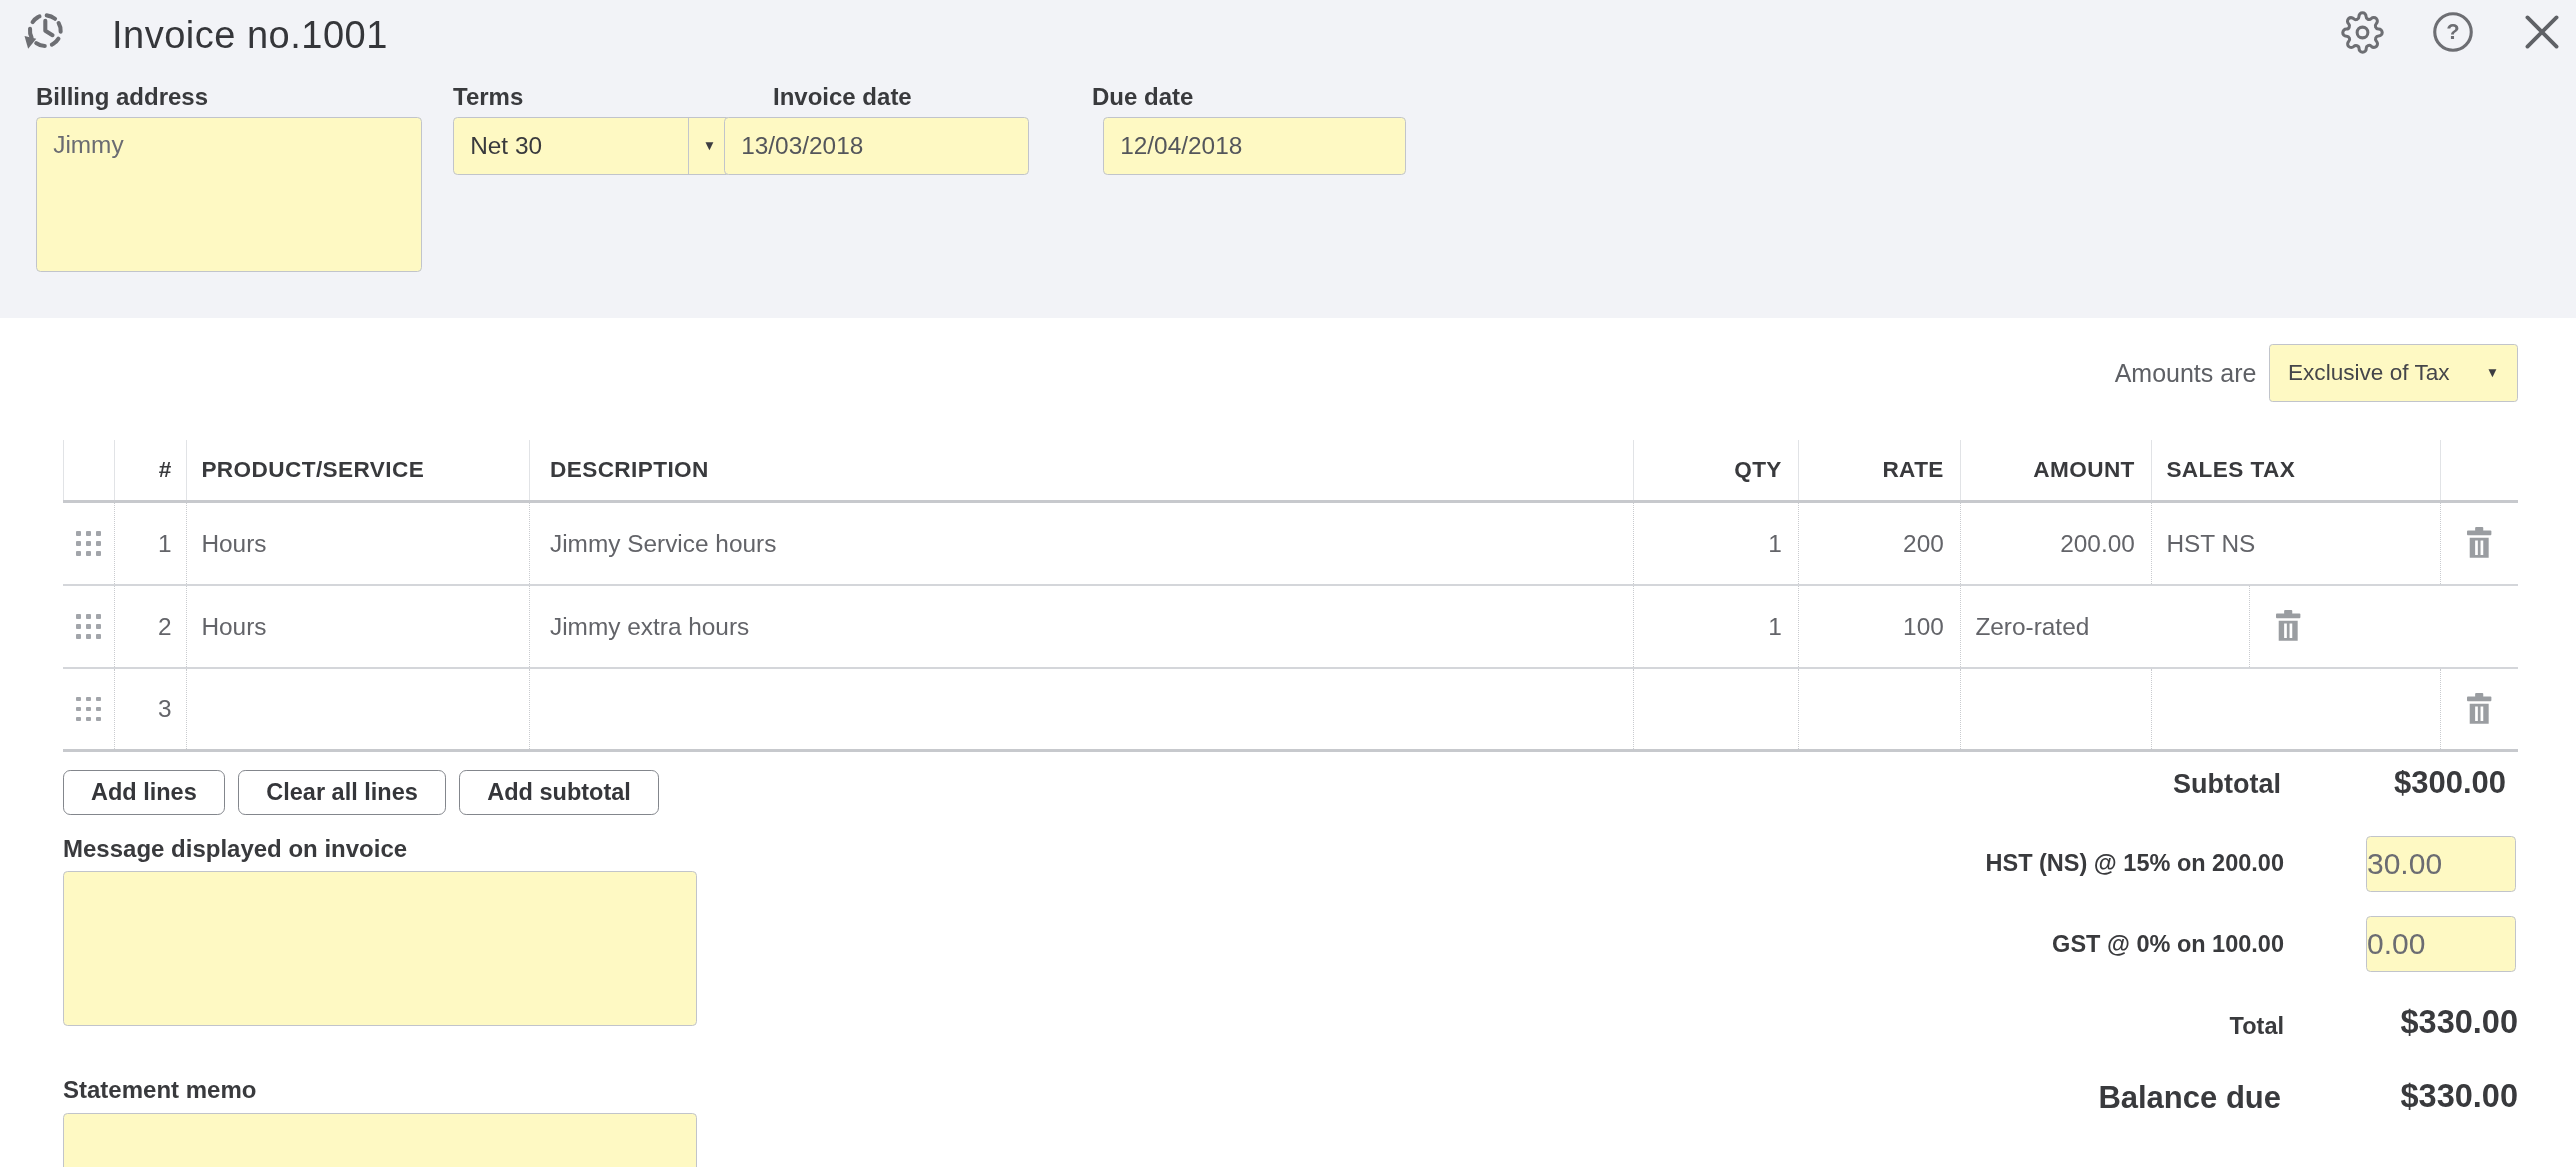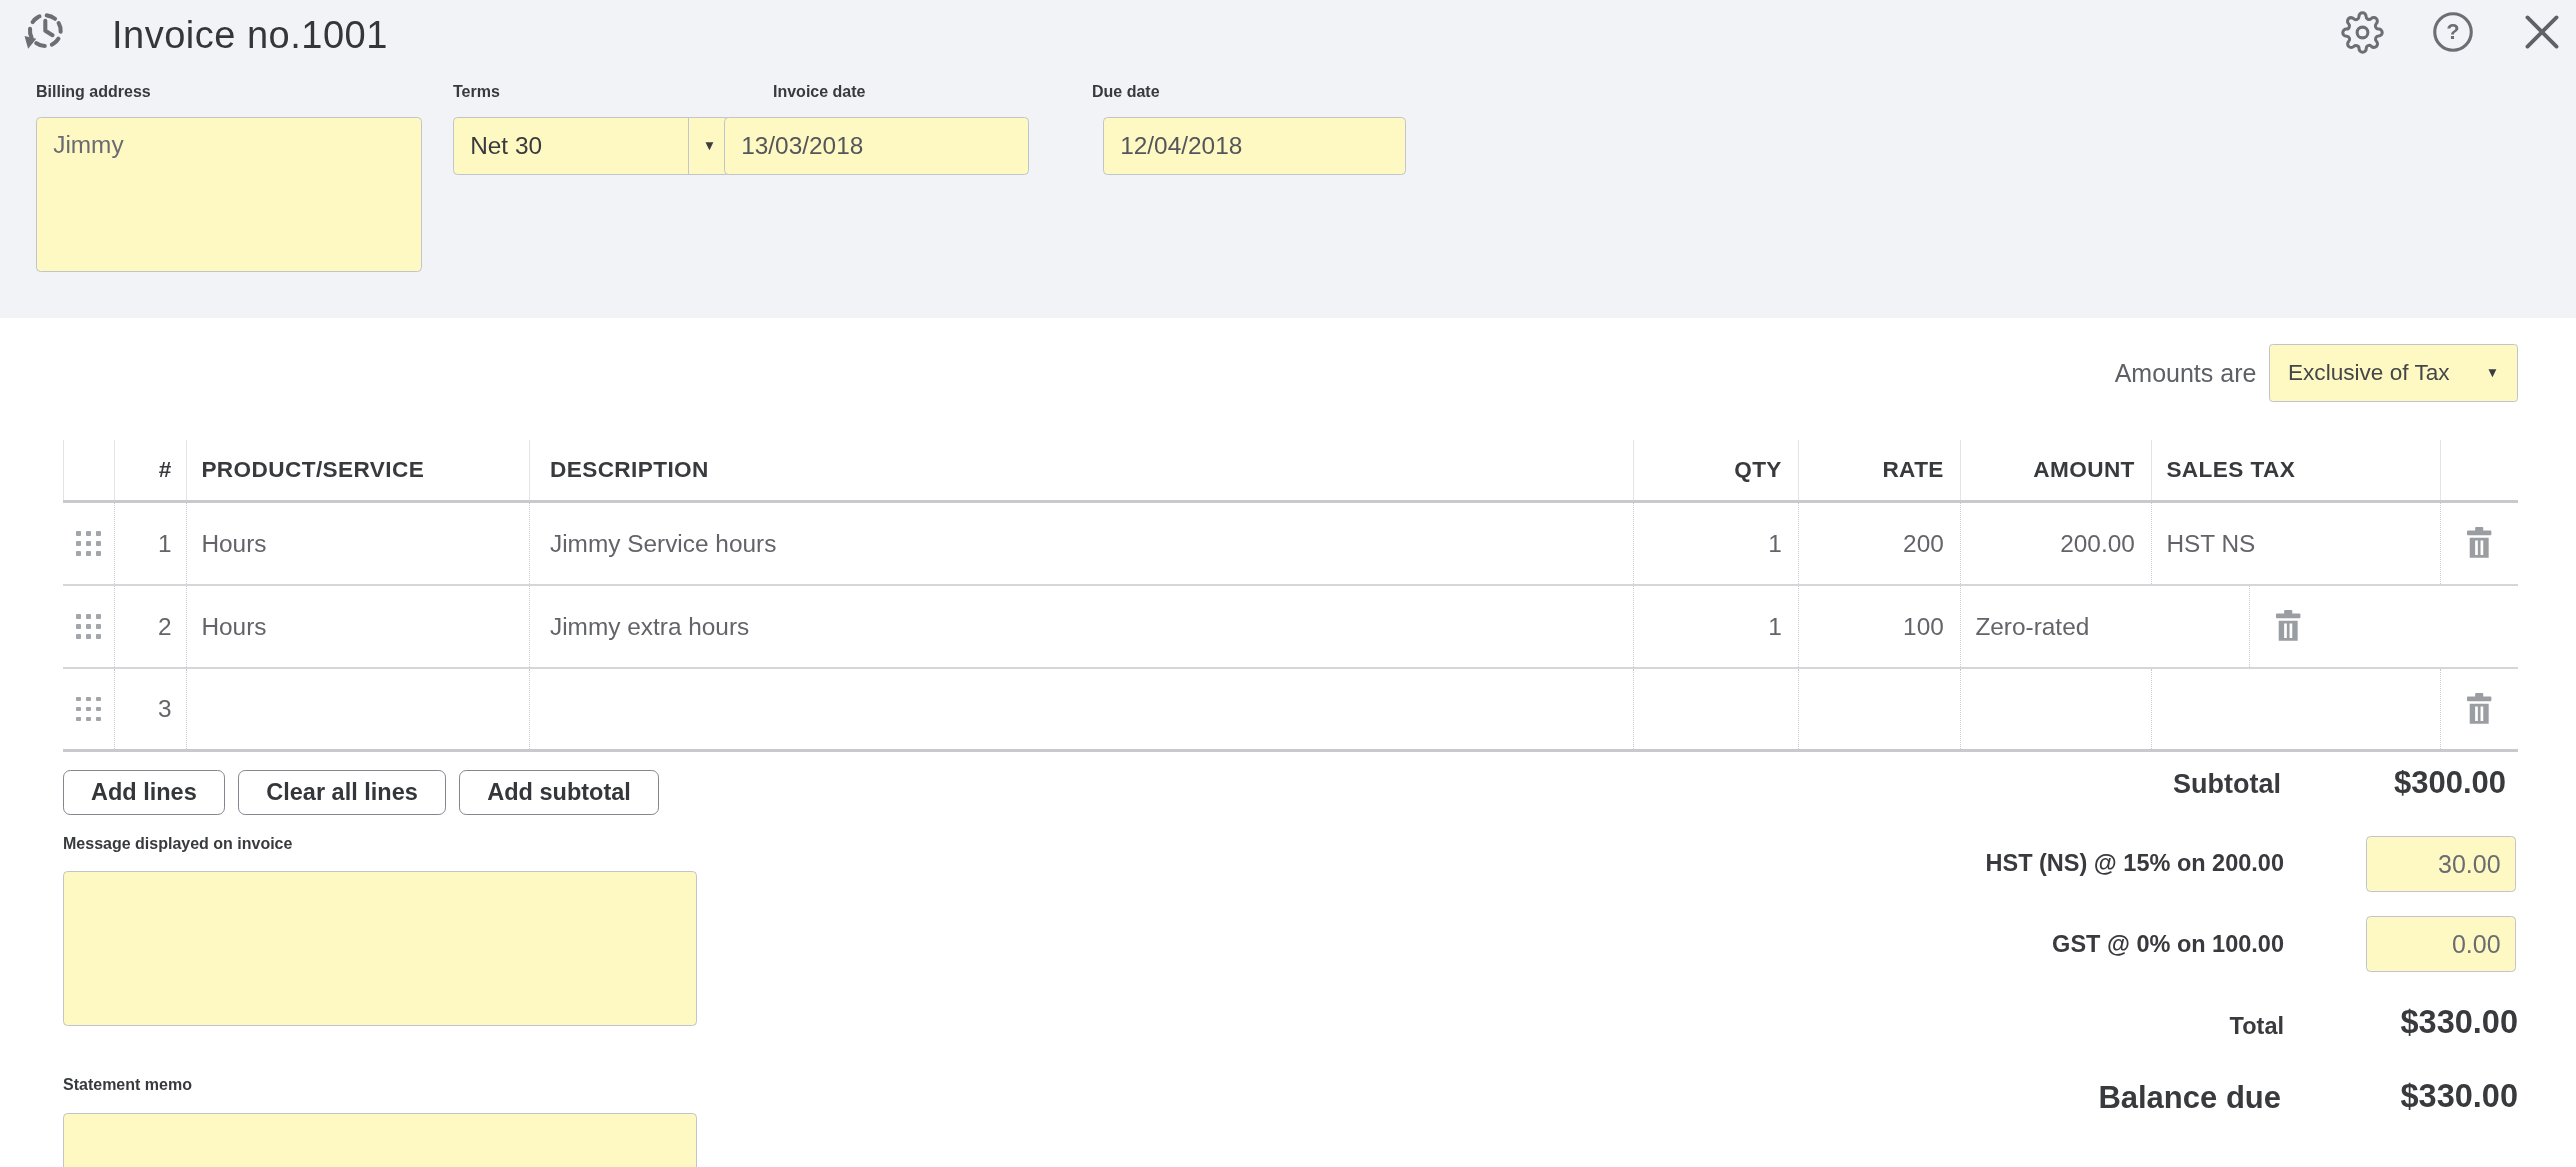--- a/index.html
+++ b/index.html
@@ -20,21 +20,21 @@
   .page-title {
     position: absolute; left: 112px; top: 14.4px;
     font-size: 38px; font-weight: 500; color: #35363a; letter-spacing: 0.5px;
   }
   .top-icons {
     position: absolute; top: 10.8px; right: 14.4px;
     display: flex; align-items: center; gap: 48px;
   }
   .icon-btn { background: none; border: none; cursor: pointer; display: flex; align-items: center; justify-content: center; }
 
-  .field-label { position: absolute; font-size: 16px; font-weight: 700; color: #393a3d; }
+  .field-label { position: absolute; font-size: 24px; font-weight: 700; color: #393a3d; }
   .box {
     background: #fef9c3; border: 1.8px solid #c1c4cb; border-radius: 4.5px;
   }
   .billing-textarea {
     position: absolute; left: 36px; top: 117px; width: 386px; height: 155px;
     resize: none; padding: 12.6px 16.2px; font-family: inherit;
     font-size: 24.4px; color: #6b6c72; outline: none;
   }
   .terms-select {
     position: absolute; left: 453px; top: 117px; width: 278px; height: 58px;
@@ -109,22 +109,22 @@
     resize: none; padding: 12.6px 16.2px; font-family: inherit; font-size: 24.4px; color: #6b6c72; outline: none; }
 
   
   .abs { position: absolute; }
   .sub-label   { right: 295px; top: 769px; font-size: 27px; font-weight: 700; }
   .sub-value   { right: 70px;  top: 765px; font-size: 31px; font-weight: 700; }
   .tax1-label  { right: 292px; top: 850px; font-size: 23.5px; font-weight: 700; }
   .tax2-label  { right: 292px; top: 931px; font-size: 23.5px; font-weight: 700; }
   .tax-input {
     position: absolute; right: 60px; width: 150px; height: 56px;
-    text-align: right; padding-right: 14.4px; font-family: inherit;
-    font-size: 25px; color: #6b6c72; outline: none;
+    text-align: left; padding-right: 14.4px; font-family: inherit;
+    font-size: 30px; color: #6b6c72; outline: none;
   }
   #tax-input-1 { top: 836px; }
   #tax-input-2 { top: 916px; }
   .total-label { right: 292px; top: 1013px; font-size: 23.5px; font-weight: 600; }
   .total-value { right: 58px;  top: 1004px; font-size: 32.5px; font-weight: 700; }
   .bal-label   { right: 295px; top: 1080px; font-size: 31px; font-weight: 700; }
   .bal-value   { right: 58px;  top: 1078px; font-size: 32.5px; font-weight: 700; }
 </style>
 </head>
 <body>

